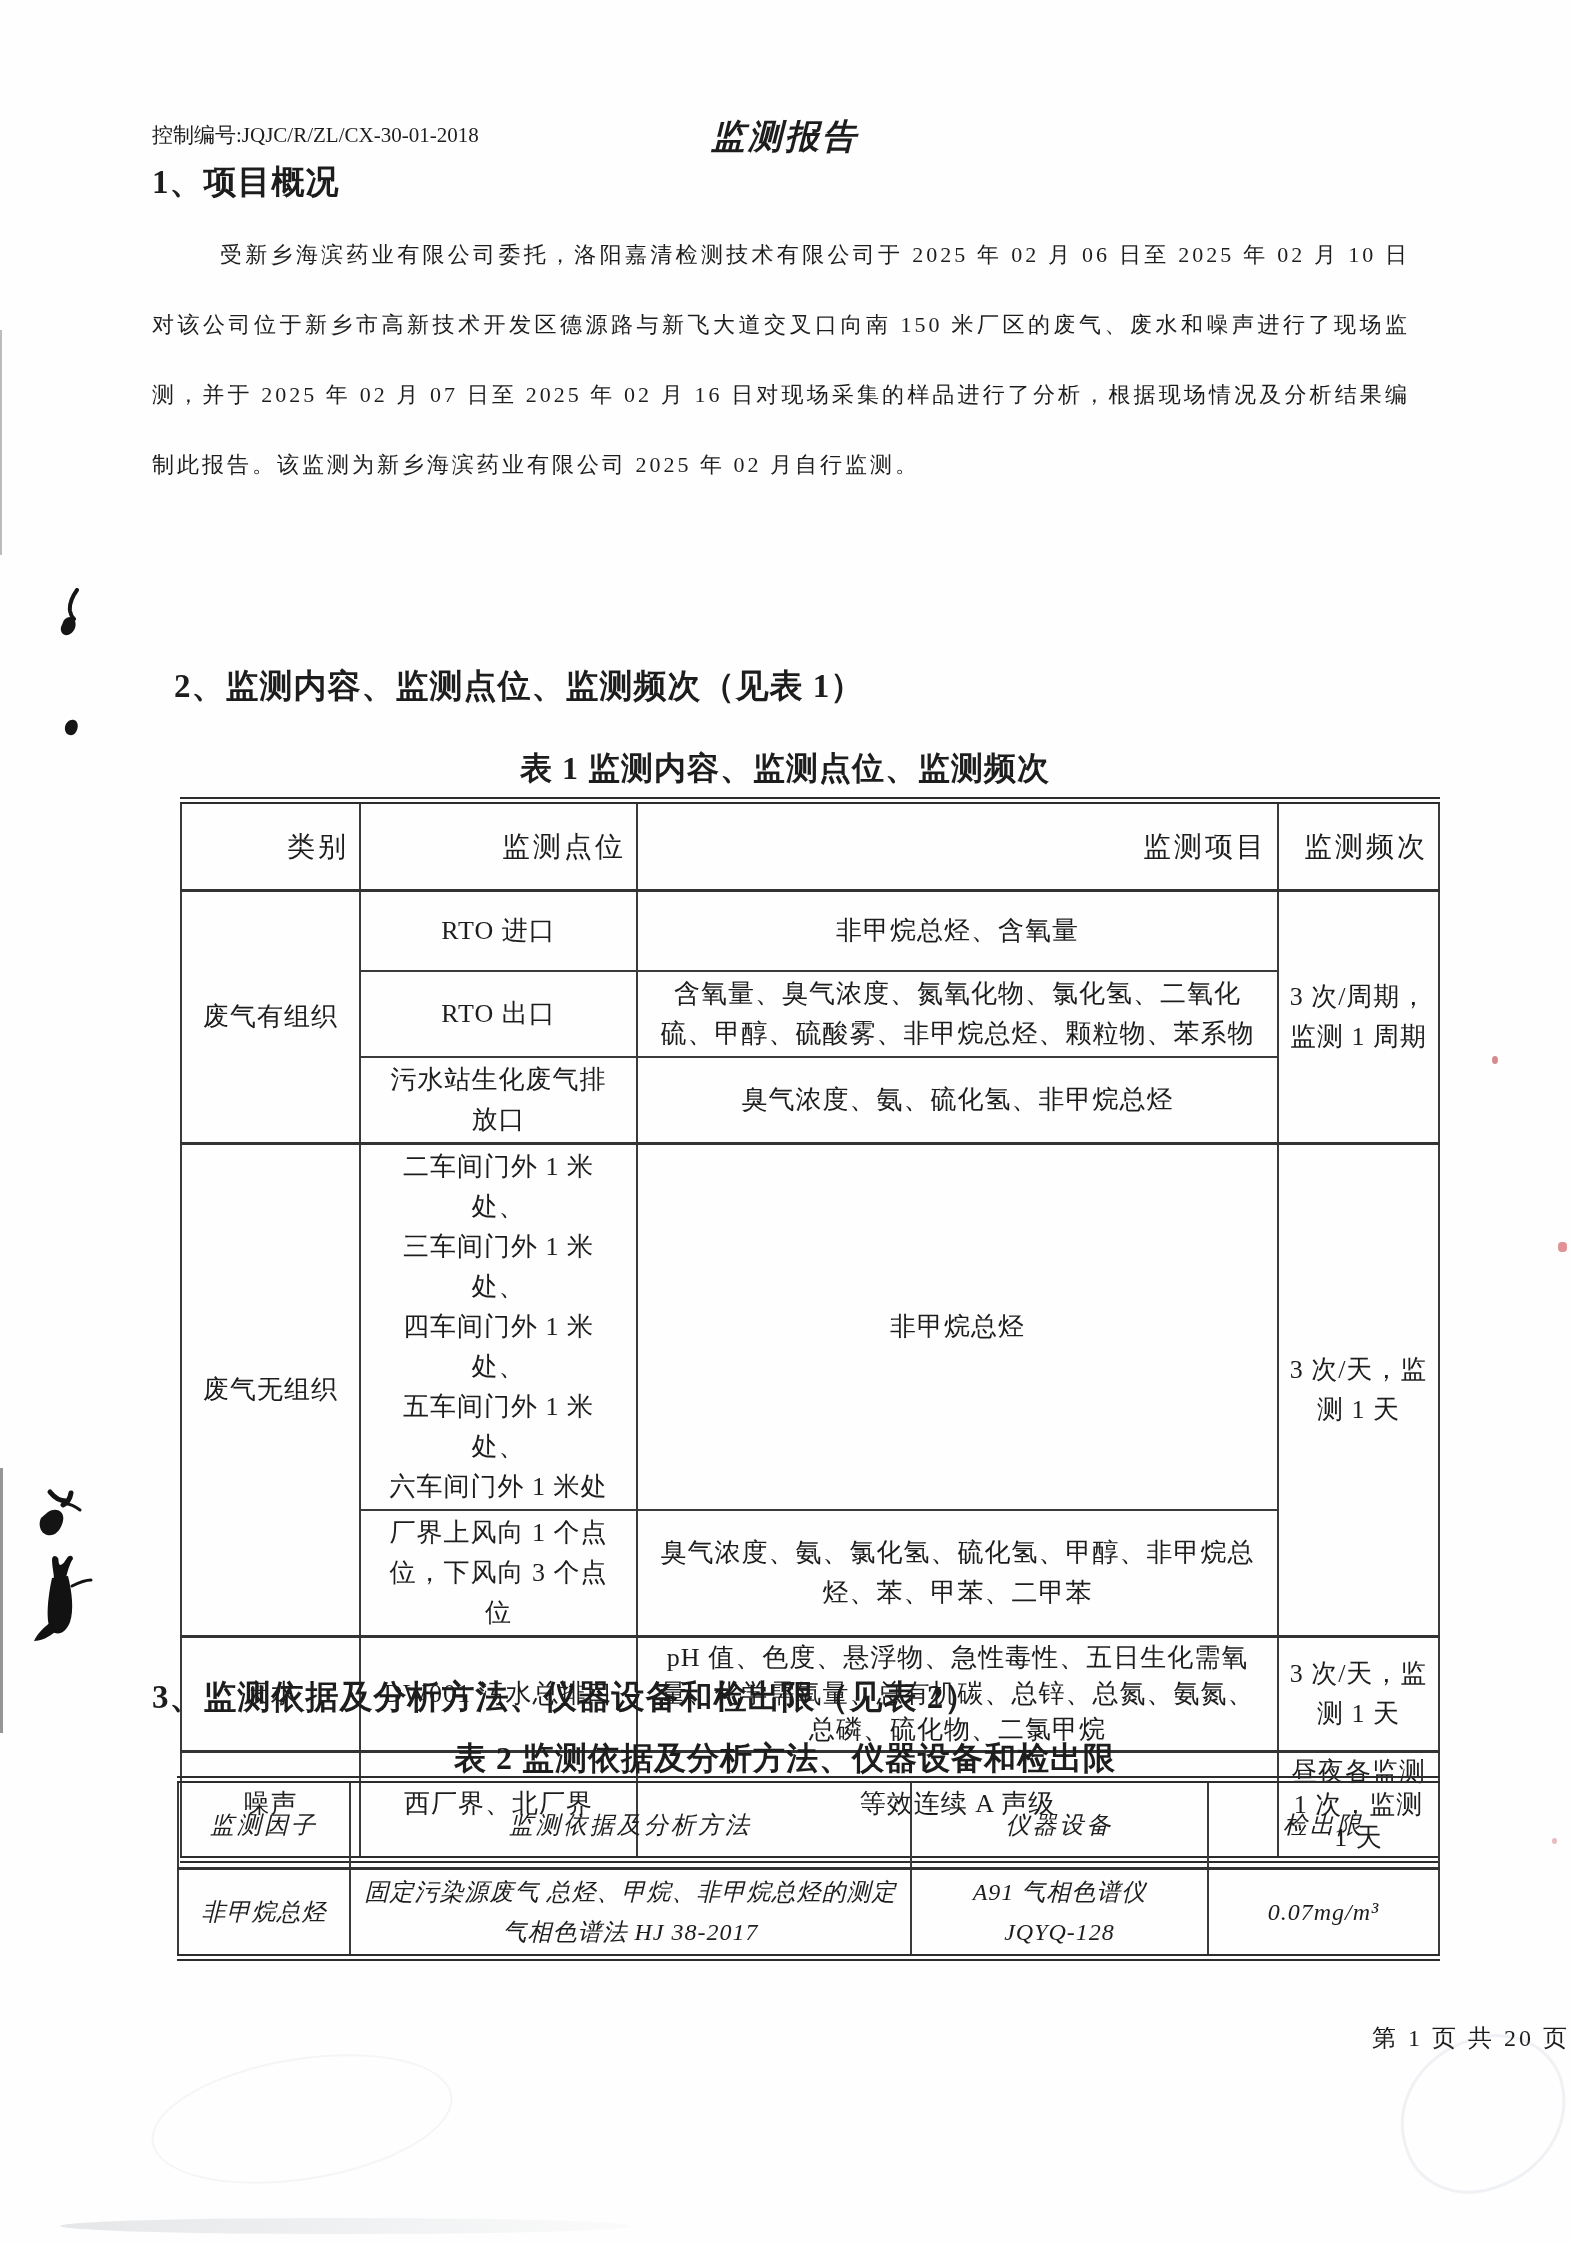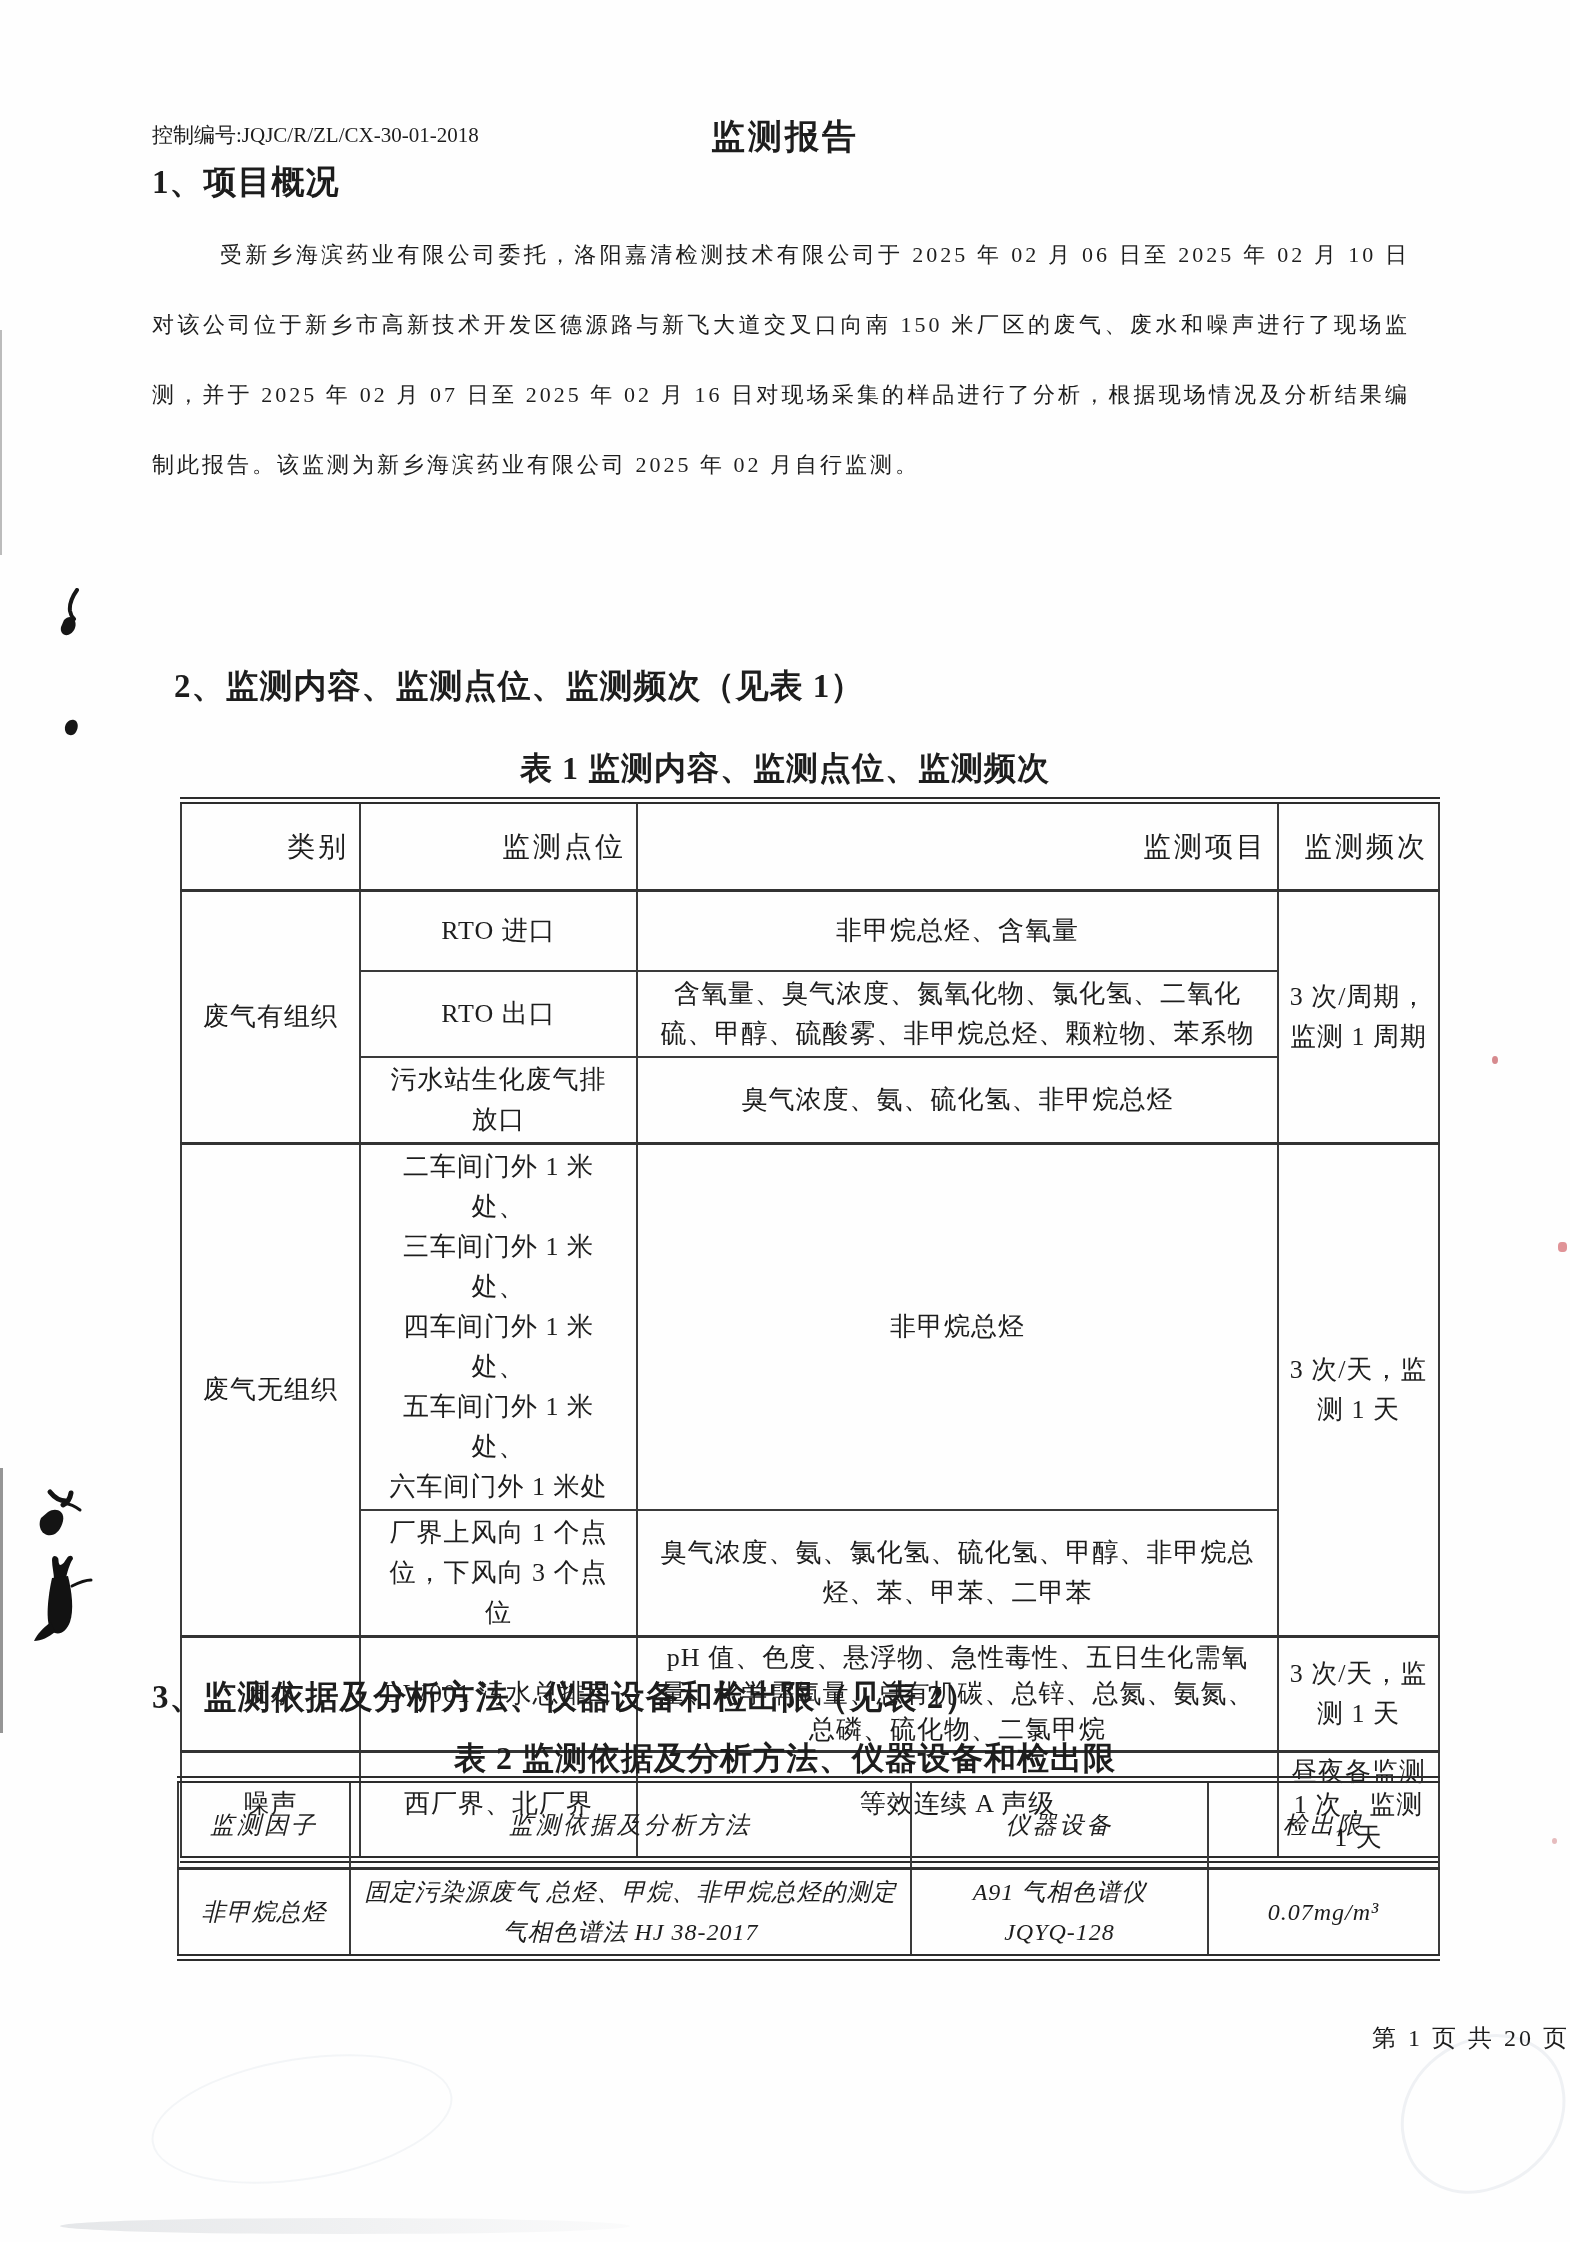--- a/index.html
+++ b/index.html
@@ -12,21 +12,21 @@
     color:#1d1d1d;
     overflow:hidden;
   }
   .doc-header{
     position:absolute;top:82px;left:152px;width:1258px;
     display:flex;justify-content:space-between;
     font-size:21px;line-height:34px;margin-top:36px;
   }
   .doc-title{
     position:absolute;top:114px;left:0;width:100%;
-    text-align:center;font-size:34px;font-weight:bold;letter-spacing:3px;
+    text-align:center;font-size:34px;font-weight:bold;letter-spacing:3px;font-style:italic;
   }
   .sec-heading{
     position:absolute;left:152px;
     font-size:33px;font-weight:bold;letter-spacing:1px;
   }
   .sec1{top:160px;}
   .sec2{top:664px;margin-left:22px;}
   .sec3{top:1675px;}
   .para{
     position:absolute;top:220px;left:152px;width:1258px;

